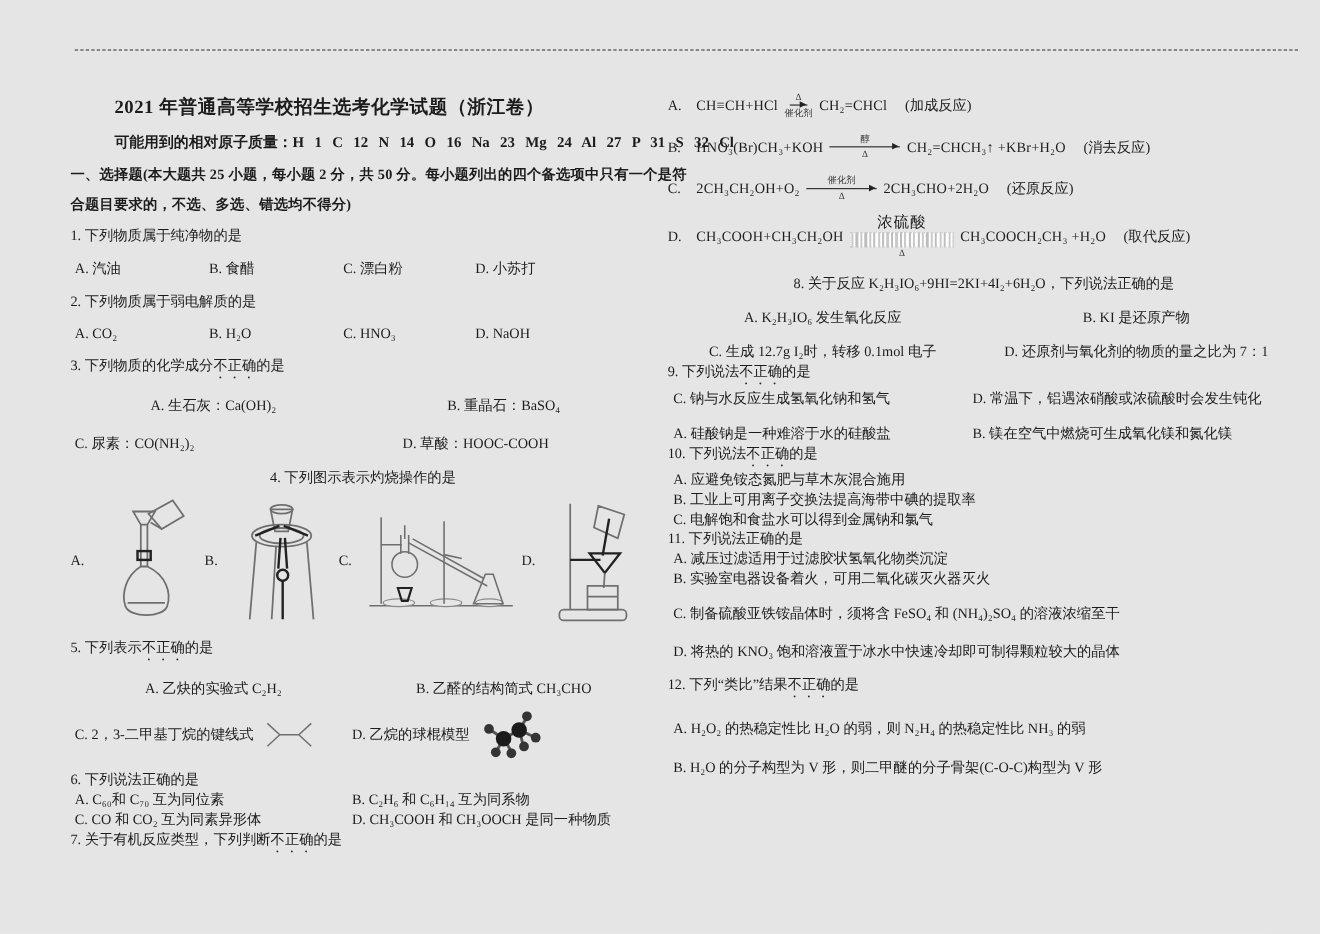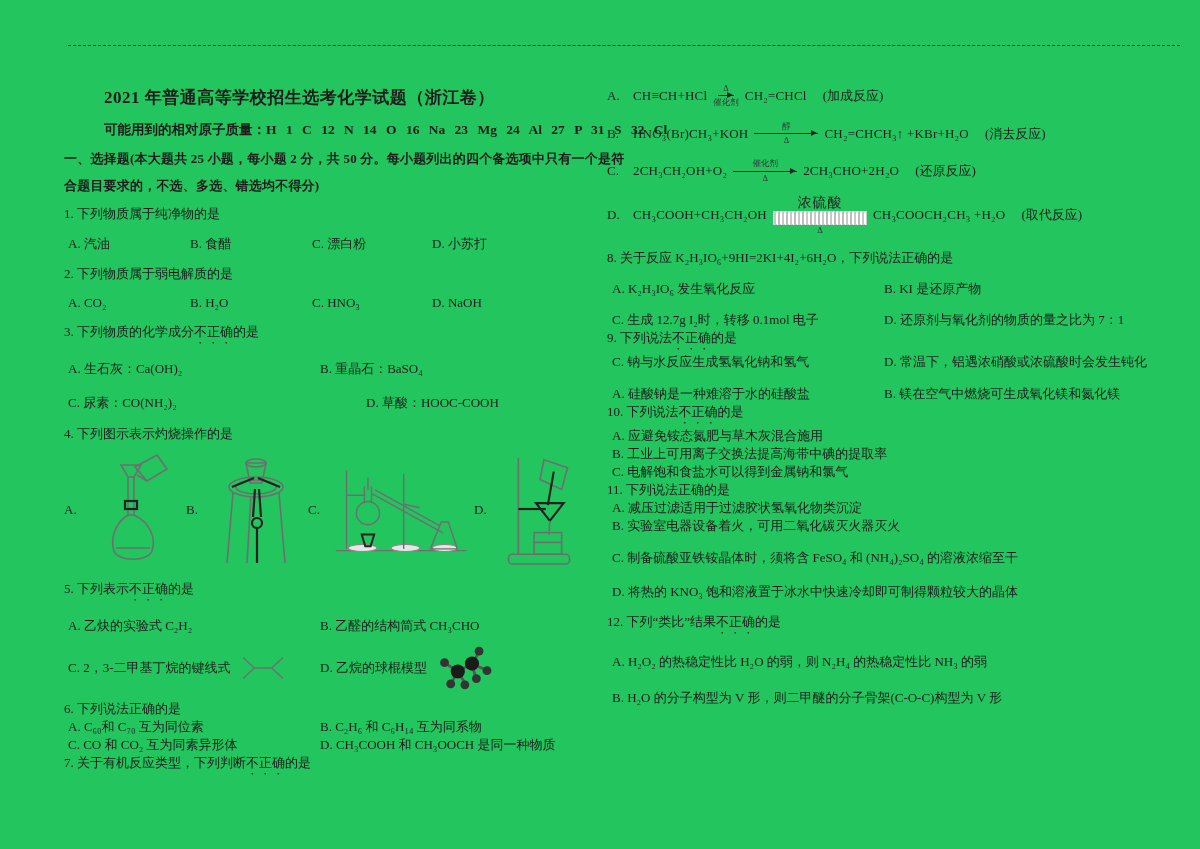--- a/index.html
+++ b/index.html
@@ -1,16 +1,16 @@
 <!DOCTYPE html>
 <html><head>
 <meta charset="utf-8">
 <style>
   html,body{margin:0;padding:0;background:#fff;}
-  .page{position:relative;width:1200px;height:849px;background:#22c55e;overflow:hidden;
+  .page{position:relative;width:1200px;height:849px;background:#e5e5e5;overflow:hidden;
         font-family:"Liberation Serif","DejaVu Serif",serif;color:#1c1c1c;}
   .top-rule{position:absolute;left:68px;right:20px;top:45px;border-top:1.5px dashed #2b2b2b;}
   .col{position:absolute;}
   .col-left{left:64px;top:86px;width:532px;}
   .col-right{left:607px;top:84px;width:575px;}
 
   .title{font-size:17px;font-weight:bold;padding-left:40px;white-space:nowrap;letter-spacing:.5px;}
   .masses{font-size:13.5px;font-weight:bold;white-space:nowrap;word-spacing:6px;}
   .masses.l1{margin-top:12px;padding-left:40px;}
   .masses.l2{margin-top:10px;padding-left:138px;}
@@ -21,21 +21,21 @@
   .stem{font-size:13px;white-space:nowrap;}
   .emph{text-emphasis:filled dot #222;-webkit-text-emphasis:filled dot #222;
         text-emphasis-position:under right;-webkit-text-emphasis-position:under right;}
   .opts4{display:grid;grid-template-columns:122px 122px 120px 1fr;padding-left:4px;font-size:13px;white-space:nowrap;}
   .opts2{display:grid;grid-template-columns:252px 1fr;padding-left:4px;font-size:13px;white-space:nowrap;}
   .opts2r{display:grid;grid-template-columns:272px 1fr;padding-left:5px;font-size:13px;white-space:nowrap;}
   .optline{font-size:13px;padding-left:5px;white-space:nowrap;}
 
   
   .m9{margin-top:9px;} .m10{margin-top:10px;} .m11{} .m12{margin-top:12px;}
-  .m13{margin-top:13px;} .m14{margin-top:14px;} .m16{margin-top:16px;gap:46px;} .m18{margin-top:18px;}
+  .m13{margin-top:13px;text-align:center;} .m14{margin-top:14px;} .m16{margin-top:16px;gap:46px;} .m18{margin-top:18px;}
 
   .figrow{display:grid;grid-template-columns:26px 96px 28px 94px 26px 140px 26px 94px;
           align-items:center;margin-top:6px;height:122px;}
   .figlabel{font-size:13px;align-self:center;}
   .figrow svg{display:block;}
 
   .inlinefig{display:flex;align-items:center;gap:6px;}
 
   
   .rxn{display:flex;align-items:center;font-size:13px;white-space:nowrap;}

